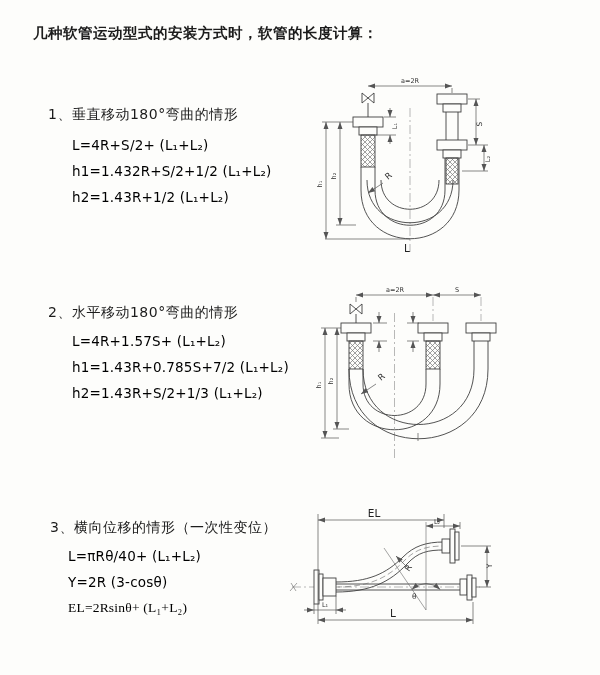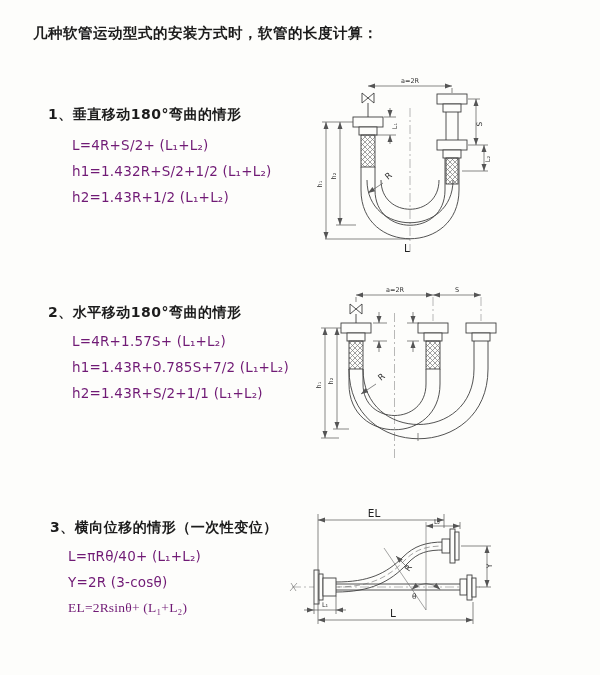--- a/index.html
+++ b/index.html
@@ -1,20 +1,20 @@
 <!DOCTYPE html>
 <html><head>
 <meta charset="utf-8">
 <style>
   html,body{margin:0;padding:0;}
   body{background:#e8e8e8;font-family:"DejaVu Sans","Liberation Sans",sans-serif;}
   .page{position:relative;width:600px;height:675px;background:#fdfdfb;overflow:hidden;color:#1c1c1c;}
   .doc-title{position:absolute;left:33px;top:24px;font-size:14.5px;font-weight:bold;letter-spacing:0.5px;}
-  .sec-heading{position:absolute;font-size:14px;font-weight:bold;letter-spacing:0.5px;text-align:right;}
-  .formula{position:absolute;font-size:13.5px;letter-spacing:0.2px;color:#701a75;}
+  .sec-heading{position:absolute;font-size:14px;font-weight:normal;letter-spacing:0.5px;text-align:right;}
+  .formula{position:absolute;font-size:13.5px;letter-spacing:0.2px;color:#000000;}
   .diagram{position:absolute;}
   svg{display:block;}
   .ln{stroke:#3f3f3f;stroke-width:0.9;fill:none;}
   .lnf{stroke:#3f3f3f;stroke-width:0.9;fill:#fdfdfb;}
   .braidfill{stroke:#3f3f3f;stroke-width:0.9;}
   .dim{stroke:#555;stroke-width:0.7;fill:none;}
   .thin{stroke:#666;stroke-width:0.6;fill:none;}
   .cl{stroke:#8a8a8a;stroke-width:0.6;fill:none;stroke-dasharray:9 3 2 3;}
   .hdash{stroke:#6a6a6a;stroke-width:0.6;fill:none;stroke-dasharray:6 3;}
   .t6{font-size:6.5px;fill:#333;}
@@ -105,21 +105,21 @@
         <line class="dim" x1="83" y1="111" x2="68" y2="121" marker-end="url(#ar1)"></line>
         <text class="t8" x="88" y="108" transform="rotate(-40 88 108)">R</text>
       </svg>
     </div>
   </div>
 
   <div>
     <div class="sec-heading" style="left:48px;top:304px;">2、水平移动180°弯曲的情形</div>
     <div class="formula" style="left:72px;top:333px;">L=4R+1.57S+ (L₁+L₂)</div>
     <div class="formula" style="left:72px;top:359px;">h1=1.43R+0.785S+7/2 (L₁+L₂)</div>
-    <div class="formula" style="left:72px;top:385px;">h2=1.43R+S/2+1/1 (L₁+L₂)</div>
+    <div class="formula" style="left:72px;top:385px;">h2=1.43R+S/2+1/3 (L₁+L₂)</div>
 
     <div class="diagram" style="left:295px;top:283px;">
       <svg width="300" height="190" viewBox="0 0 300 190">
         <defs>
           <marker id="ar2" viewBox="0 0 8 6" refX="7.5" refY="3" markerWidth="8" markerHeight="6" orient="auto-start-reverse" markerUnits="userSpaceOnUse">
             <path d="M0.5,0.5 L7.5,3 L0.5,5.5 z" fill="#555"></path>
           </marker>
           <pattern id="braid2" width="5" height="5" patternUnits="userSpaceOnUse">
             <path d="M0,5 L5,0 M0,0 L5,5" stroke="#7a7a7a" stroke-width="0.7"></path>
           </pattern>

